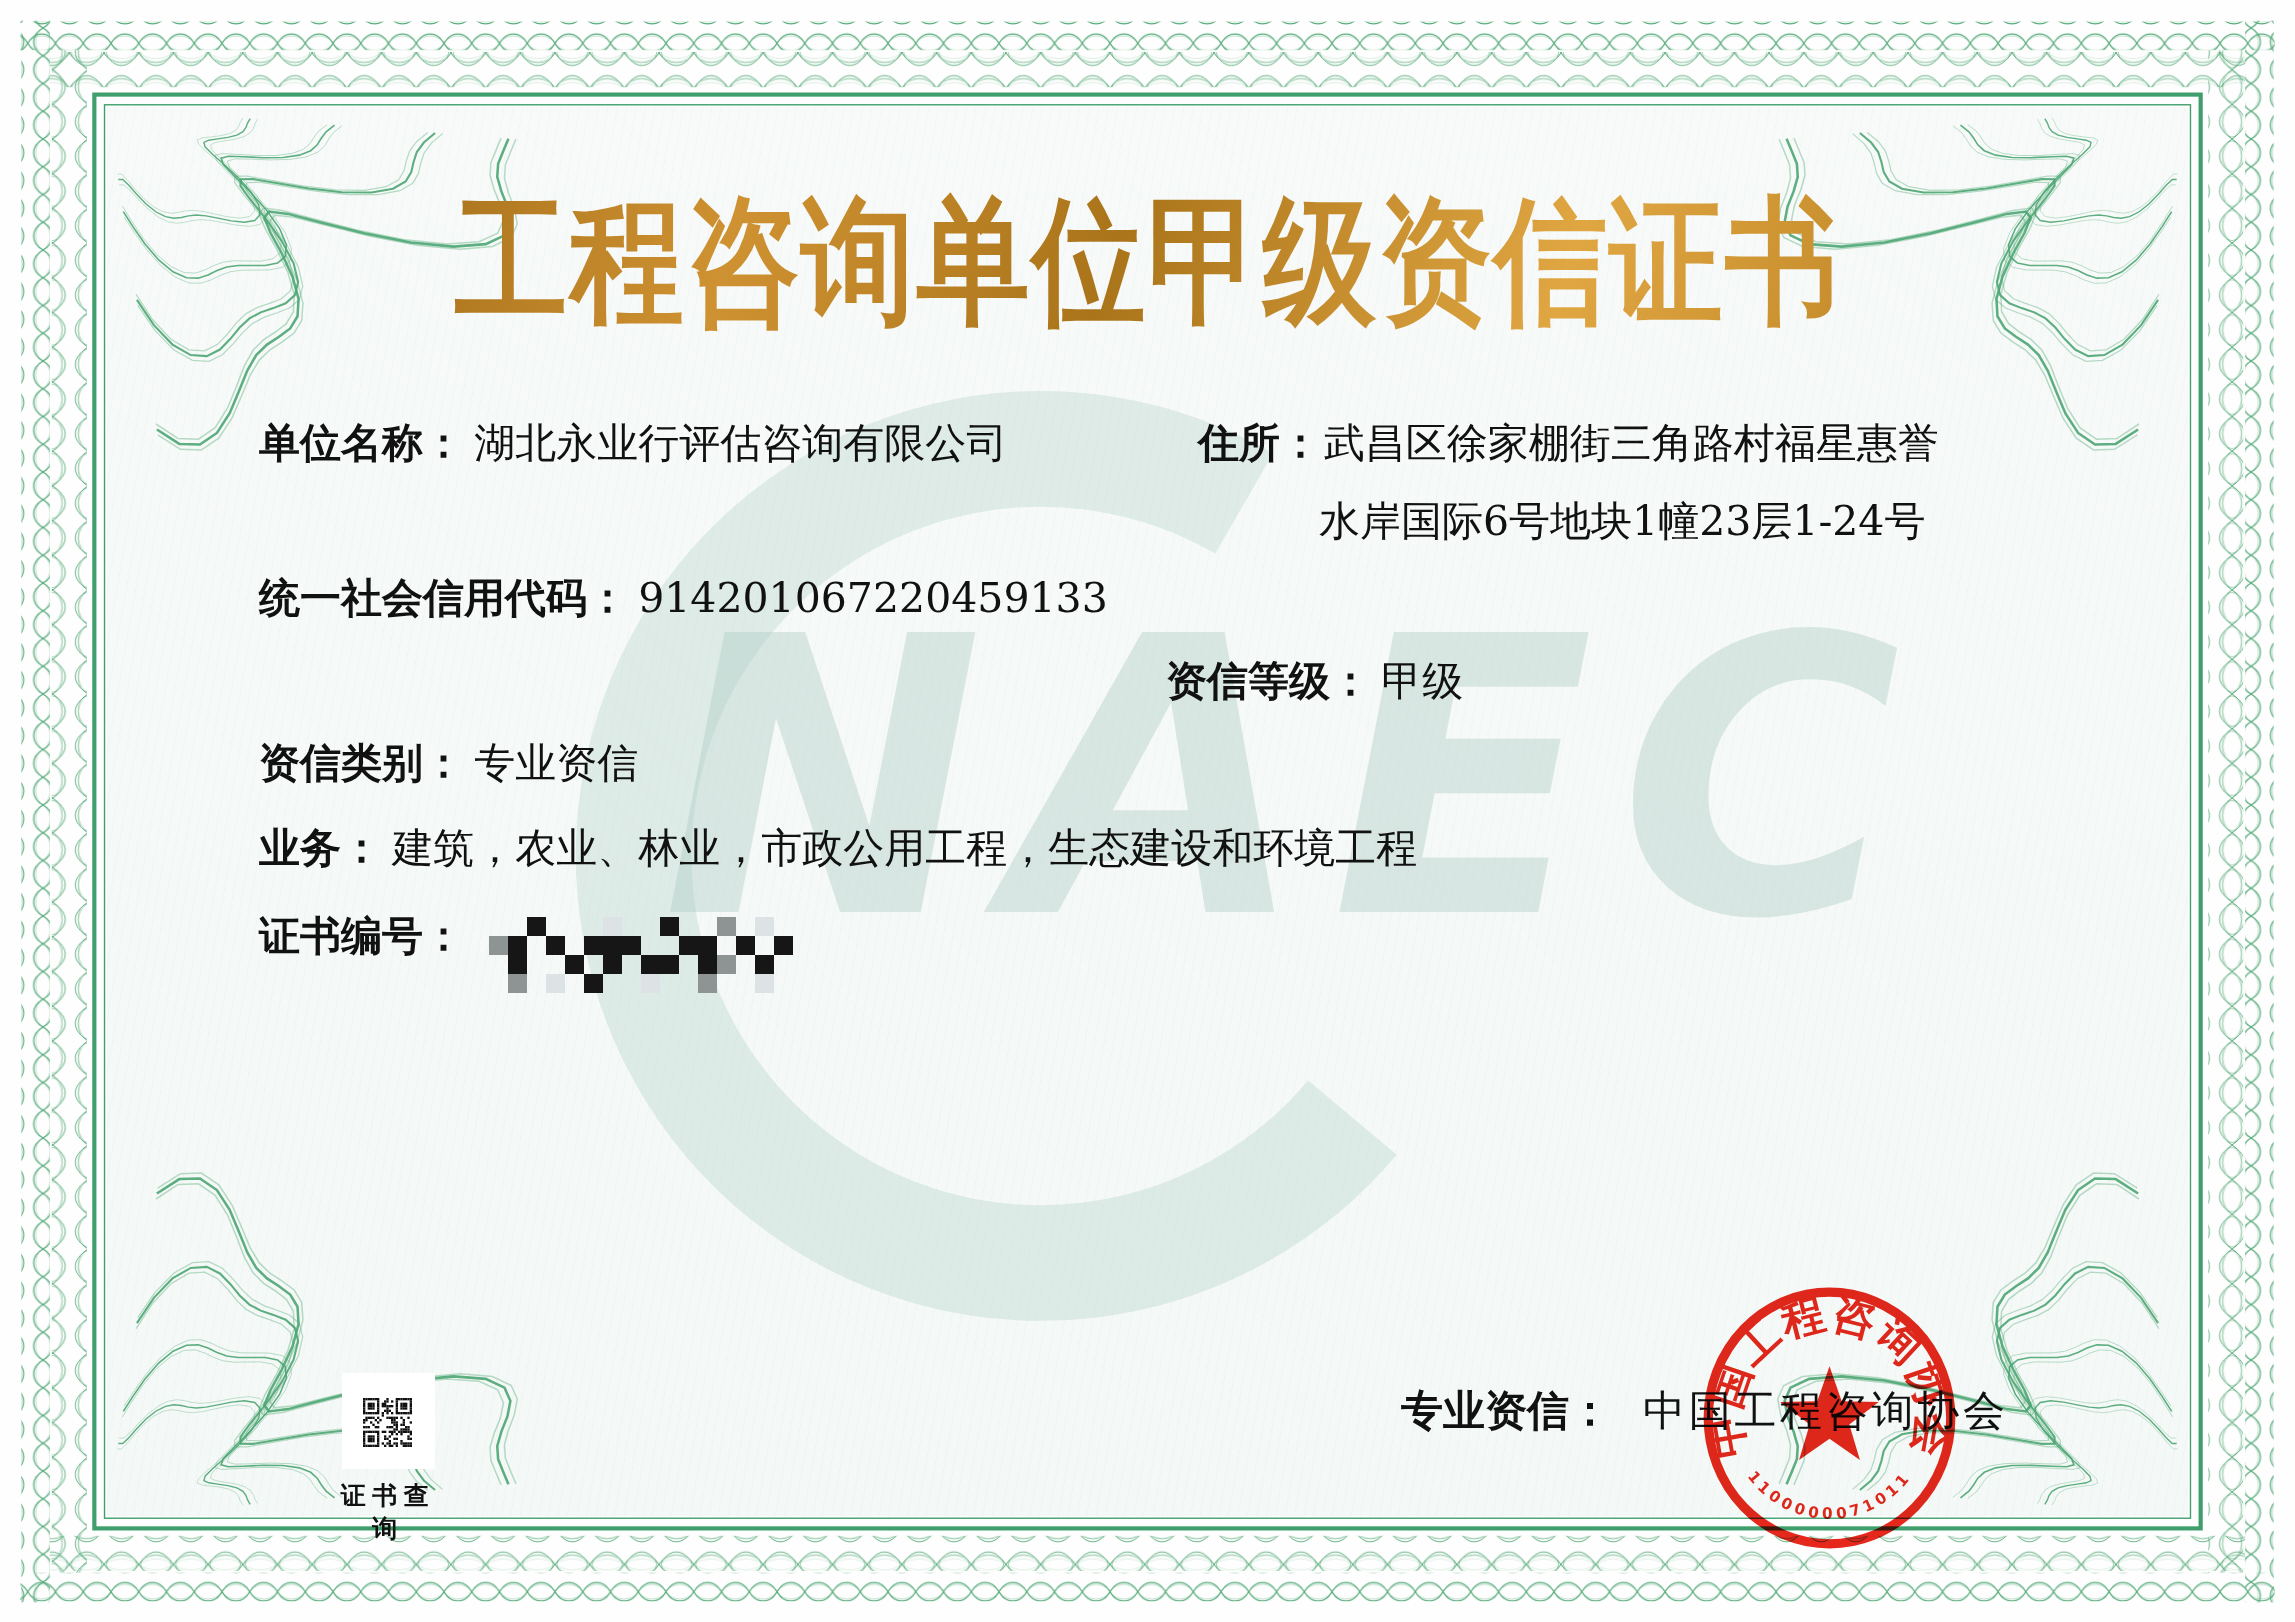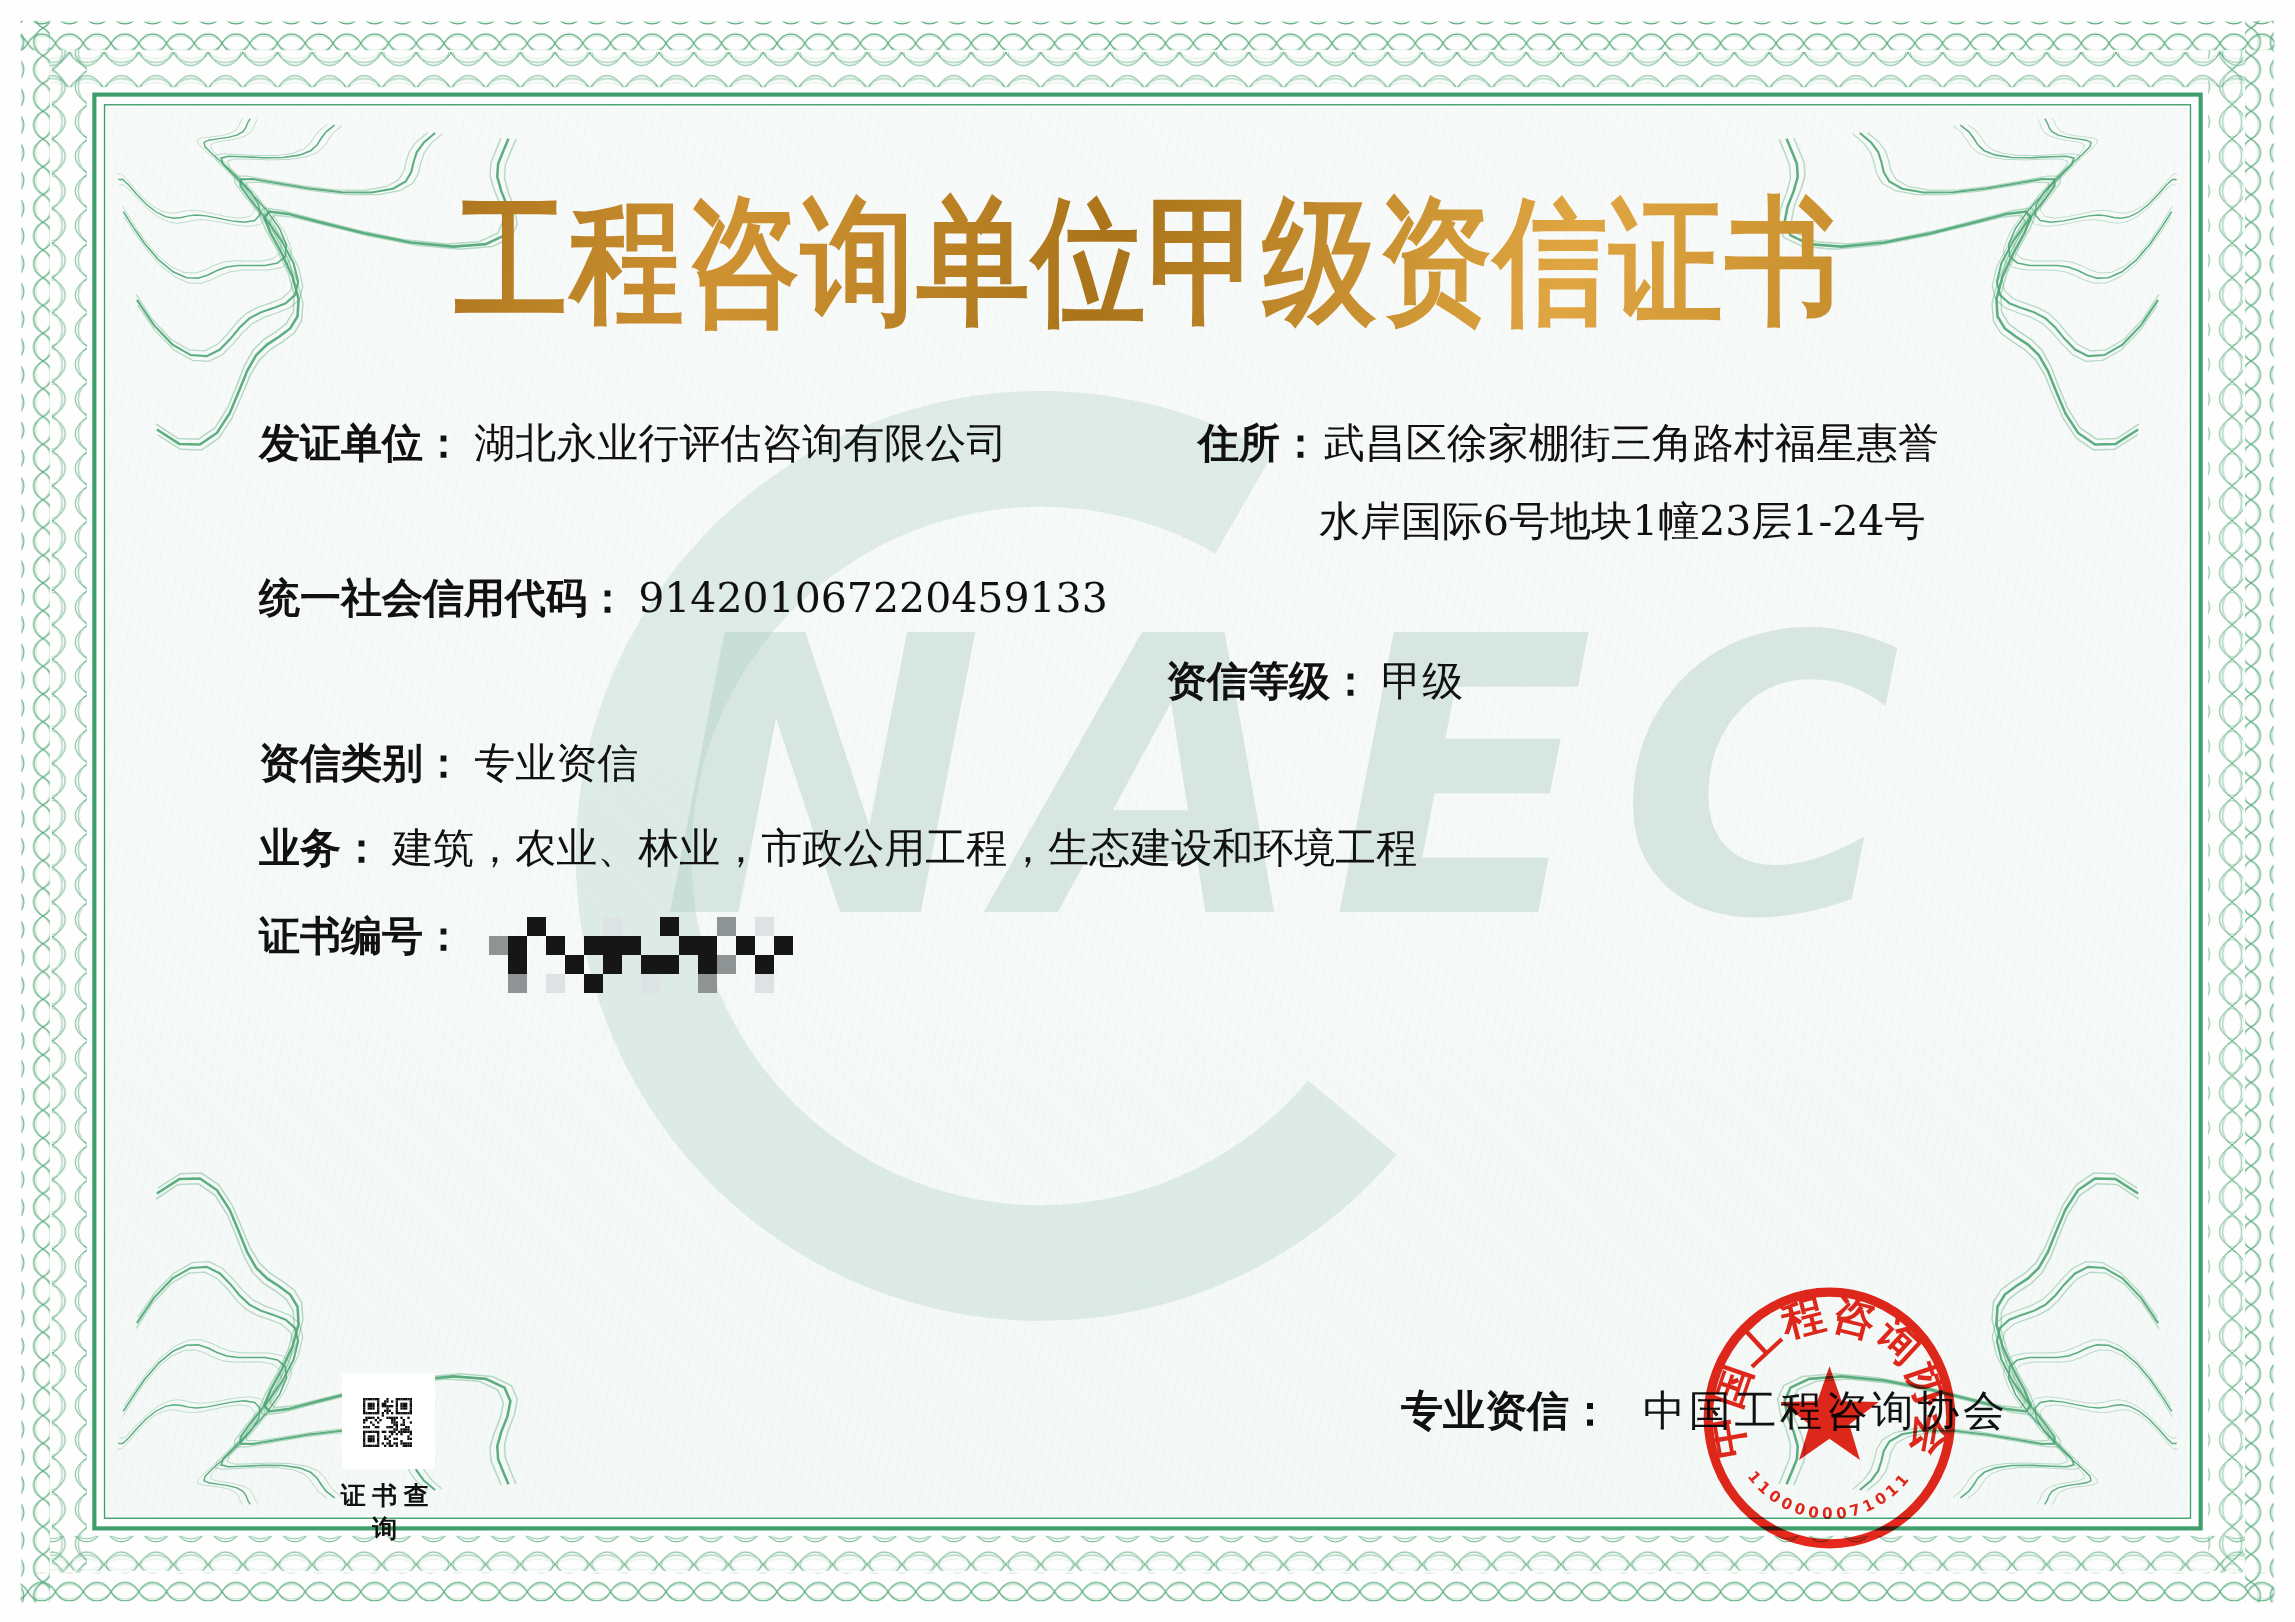--- a/index.html
+++ b/index.html
@@ -131,21 +131,21 @@
       </g>
   </svg>
 
   <div class="inner-bg"></div>
 
   <div class="wm-letters">NAEC</div>
 
   <div class="title">工程咨询单位甲级资信证书</div>
 
   <div class="line f-company">
-    <span class="lbl">发证单位：</span><span class="val">湖北永业行评估咨询有限公司</span>
+    <span class="lbl">单位名称：</span><span class="val">湖北永业行评估咨询有限公司</span>
   </div>
   <div class="line f-address">
     <span class="lbl">住所：</span><span class="val val-tight">武昌区徐家棚街三角路村福星惠誉</span>
   </div>
   <div class="line f-address2">
     <span class="val" style="margin-left:0">水岸国际6号地块1幢23层1-24号</span>
   </div>
   <div class="line f-code">
     <span class="lbl">统一社会信用代码：</span><span class="val">914201067220459133</span>
   </div>

